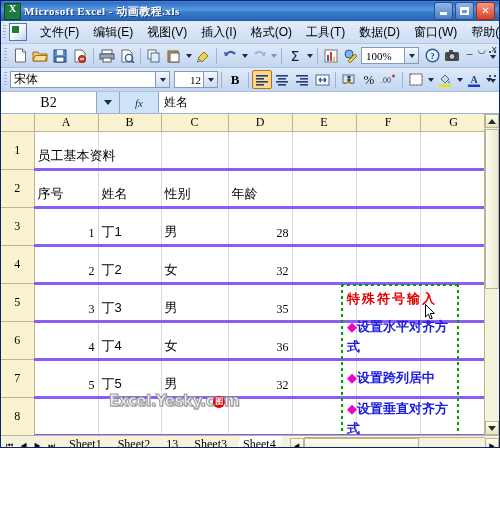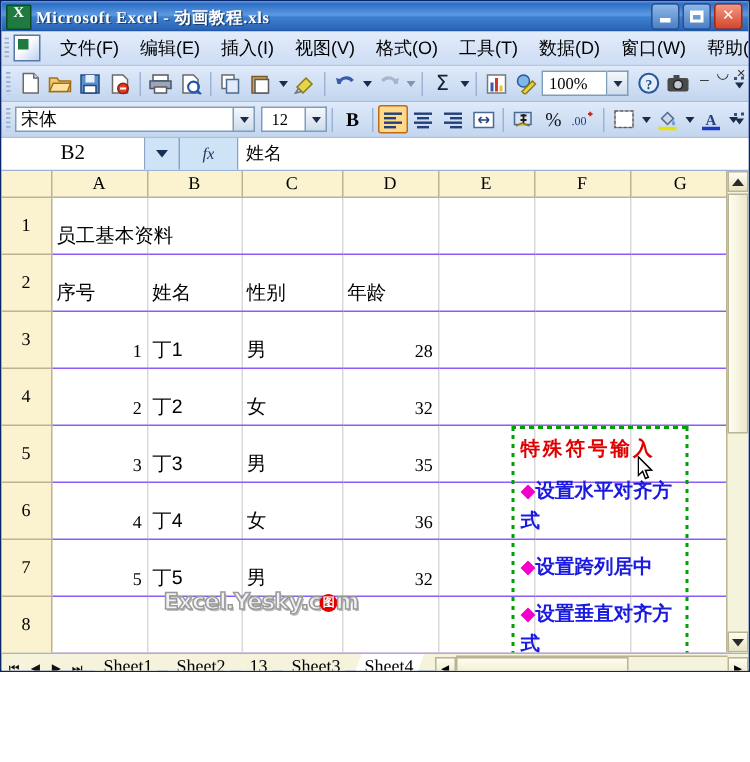--- a/index.html
+++ b/index.html
@@ -69,21 +69,21 @@
     border-top:4px solid #1b2b4a;}
   .zoombox{width:44px;height:17px;background:#fff;border:1px solid #7f9db9;
     font-size:11px;display:flex;align-items:center;padding-left:4px;box-sizing:border-box;
     font-family:"Liberation Serif",serif;flex:0 0 auto;}
   .zoomdrop{width:14px;height:17px;background:linear-gradient(to bottom,#f4f8fd,#cfdcec);
     border:1px solid #7f9db9;border-left:none;display:flex;align-items:center;
     justify-content:center;box-sizing:border-box;flex:0 0 auto;}
   .fontbox{width:146px;height:17px;background:#fff;border:1px solid #7f9db9;
     font-size:12px;display:flex;align-items:center;padding-left:3px;box-sizing:border-box;flex:0 0 auto;}
   .sizebox{width:30px;height:17px;background:#fff;border:1px solid #7f9db9;
-    font-size:11px;display:flex;align-items:center;padding-left:6px;box-sizing:border-box;
+    font-size:11px;display:flex;align-items:center;padding-left:15px;box-sizing:border-box;
     font-family:"Liberation Serif",serif;flex:0 0 auto;}
   .cbdrop{width:14px;height:17px;background:linear-gradient(to bottom,#f4f8fd,#cfdcec);
     border:1px solid #7f9db9;border-left:none;display:flex;align-items:center;
     justify-content:center;box-sizing:border-box;flex:0 0 auto;}
   .cbdrop:after,.zoomdrop:after{content:"";border-left:3px solid transparent;
     border-right:3px solid transparent;border-top:4px solid #1b2b4a;}
 
   
   .formulabar{height:21px;display:flex;align-items:stretch;background:#fff;
     border-bottom:1px solid #9db3d4;}
@@ -103,21 +103,21 @@
   .gridwrap{position:relative;height:321px;background:#fff;overflow:hidden;}
   table.grid{border-collapse:collapse;table-layout:fixed;width:486px;}
   table.grid th,table.grid td{box-sizing:border-box;}
   th.colhdr{height:16px;background:#fbf3cf;border:1px solid #b9b493;
     border-top:none;border-left:none;font-weight:normal;font-size:12px;
     font-family:"Liberation Serif",serif;color:#000;text-align:center;}
   th.corner{width:33px;background:#fbf3cf;border:1px solid #b9b493;border-top:none;border-left:none;}
   td.rowhdr{width:33px;height:38px;background:#fbf3cf;border:1px solid #b9b493;
     border-left:none;border-top:none;text-align:center;font-size:12px;
     font-family:"Liberation Serif",serif;color:#000;vertical-align:middle;}
-  td.cell{height:38px;border-right:1px solid #d9d9d9;border-bottom:1px solid #8b5cf6;
+  td.cell{height:38px;border-right:1px solid #d9d9d9;border-bottom:3px solid #8b5cf6;
     font-size:13px;vertical-align:bottom;padding:0 3px 3px 3px;white-space:nowrap;color:#000;}
   td.cell.num{text-align:right;font-family:"Liberation Serif",serif;font-size:12px;}
   .vscroll{position:absolute;right:0;top:0;width:14px;height:321px;
     background:#f6f3dd;border-left:1px solid #b9b493;}
   .vs-btn{width:14px;height:14px;background:linear-gradient(to bottom,#fffdf0,#e8e3c4);
     border:1px solid #b9b493;box-sizing:border-box;display:flex;align-items:center;justify-content:center;}
   .vs-up:after{content:"";border-left:4px solid transparent;border-right:4px solid transparent;
     border-bottom:5px solid #2a2a2a;}
   .vs-down{position:absolute;bottom:0;left:0;}
   .vs-down:after{content:"";border-left:4px solid transparent;border-right:4px solid transparent;
@@ -202,22 +202,22 @@
           <span>✕</span>
         </div>
     </div>
   </div>
 
   <div class="menubar">
     <div class="grip"></div>
     <div class="menu-doc-icon"></div>
     <div class="menuitem">文件(F)</div>
     <div class="menuitem">编辑(E)</div>
+    <div class="menuitem">视图(V)</div>
     <div class="menuitem">插入(I)</div>
-    <div class="menuitem">视图(V)</div>
     <div class="menuitem">格式(O)</div>
     <div class="menuitem">工具(T)</div>
     <div class="menuitem">数据(D)</div>
     <div class="menuitem">窗口(W)</div>
     <div class="menuitem">帮助(H)</div>
     <div class="menubar-right">
       <span>_</span>
       <span>◡</span>
       <span>×</span>
     </div>

